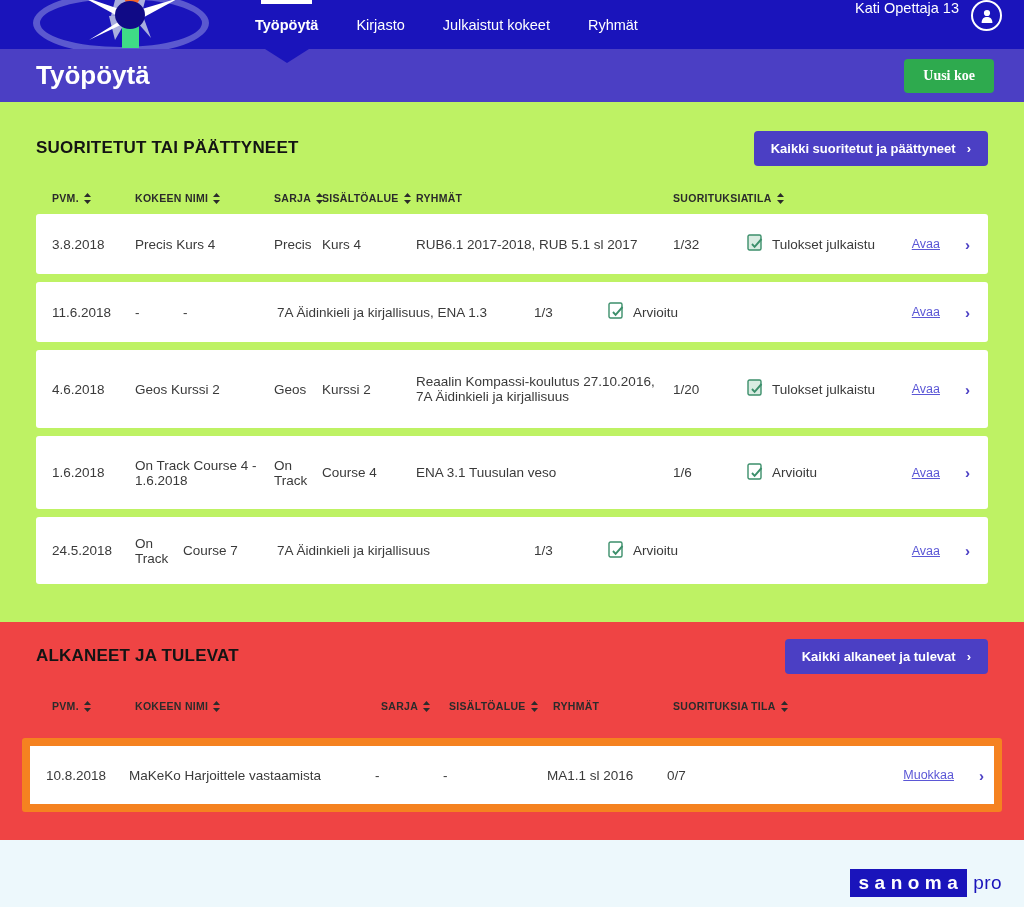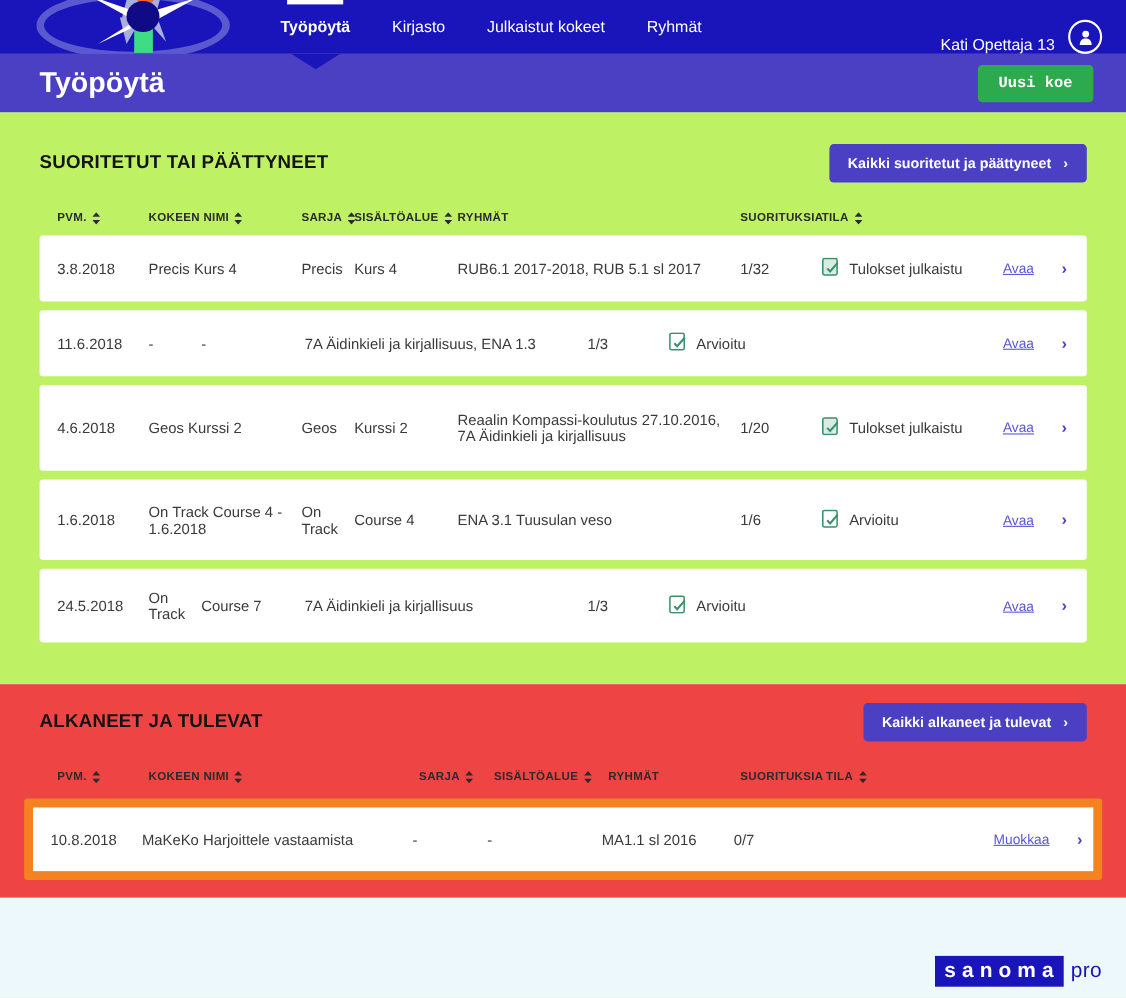--- a/index.html
+++ b/index.html
@@ -31,21 +31,21 @@
     position: relative; height: 49px; display: flex; align-items: center;
     padding: 0 2px; cursor: pointer;
   }
   .nav-item.active { font-weight: bold; }
   .nav-item.active::before {
     content: ""; position: absolute; top: 0; left: 8px; right: 8px;
     height: 4px; background: #ffffff;
   }
   .user-area {
     position: absolute; right: 22px; top: 0; height: 49px;
-    display: flex; align-items: flex-end; gap: 12px; cursor: pointer;
+    display: flex; align-items: flex-start; gap: 12px; cursor: pointer;
   }
   .user-name { color: #fff; font-size: 14.5px; }
   .avatar {
     width: 31px; height: 31px; border-radius: 50%;
     border: 2.5px solid #fff; display: flex; align-items: center;
     justify-content: center;
   }
 
   
   .subheader {
@@ -59,21 +59,21 @@
     border-right: 22px solid transparent;
     border-top: 14px solid #1a14bb;
   }
   .page-title {
     margin-left: 36px; color: #ffffff; font-size: 26px; font-weight: bold;
   }
   .btn-new {
     position: absolute; right: 30px; top: 10px;
     background: #2eaa4e; color: #fff; border: none; border-radius: 4px;
     padding: 9px 19px; font-size: 14px; font-weight: bold; cursor: pointer;
-    font-family: Liberation Mono, monospace;
+    font-family: Liberation Serif, serif;
   }
 
   
   .section-top { background: #bef264; padding: 28px 36px 30px 36px; }
   .section-bottom { background: #ef4444; padding: 16px 36px 12px 36px; }
 
   .section-head {
     display: flex; align-items: center; justify-content: space-between;
     margin-bottom: 26px; position: relative; height: 36px;
   }
@@ -134,21 +134,21 @@
   .b-name   { width: 246px; }
   .b-serie  { width: 68px; }
   .b-area   { width: 104px; }
   .b-groups { width: 120px; }
   .b-subs   { width: 78px; }
   .b-status { width: 140px; }
   .b-action { flex: 1; }
 
   .highlight-box {
     border: 8px solid #f58220; border-radius: 3px; padding: 0;
-    margin: 4px -14px;
+    margin: 16px -14px;
   }
   .highlight-box .row-card { margin-bottom: 0; border-radius: 0; }
 
   
   .footer {
     position: absolute; right: 22px; bottom: 10px;
     display: flex; align-items: center; gap: 6px;
   }
   .sanoma-mark {
     background: #1a14bb; color: #ffffff; font-size: 19px;

